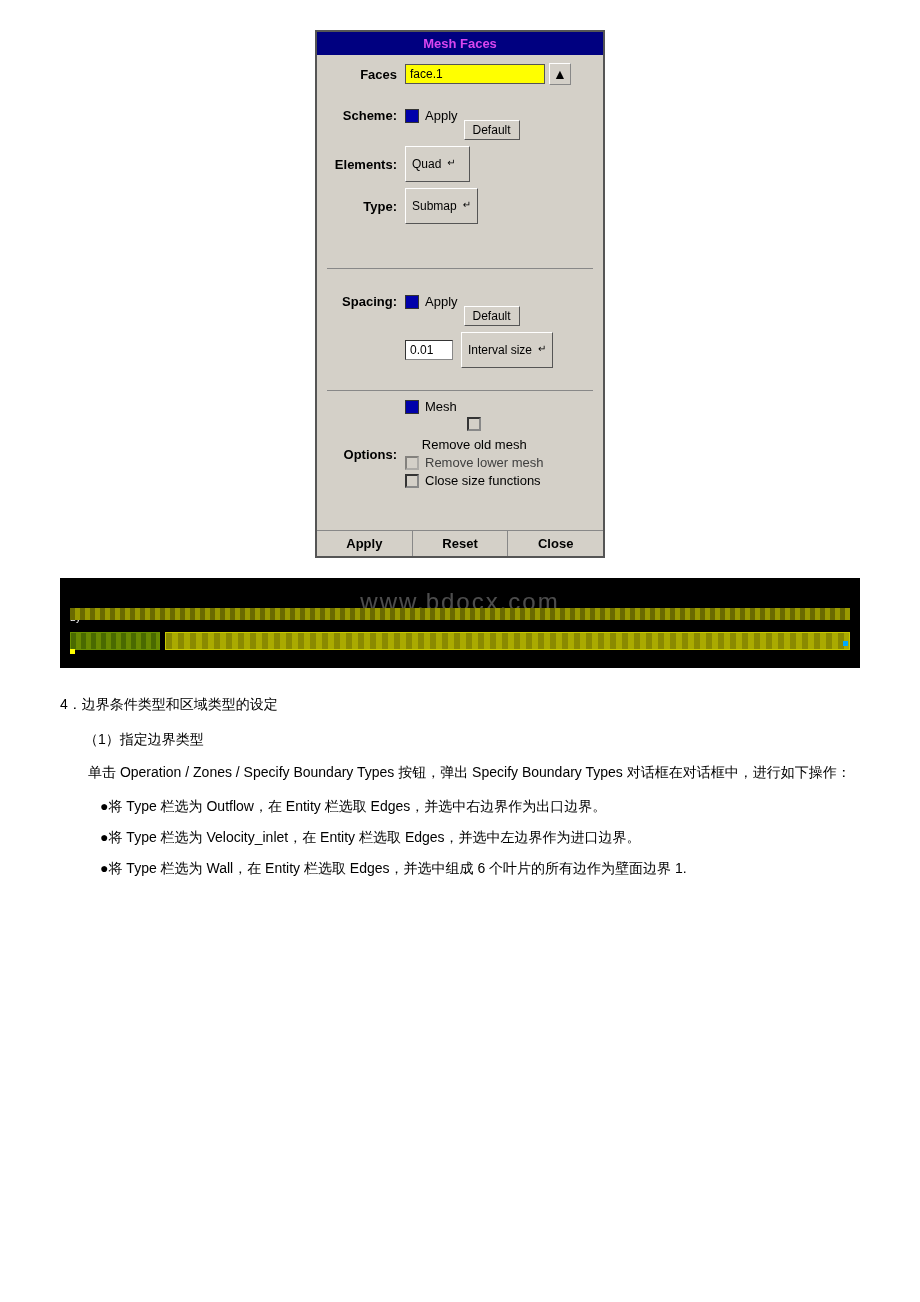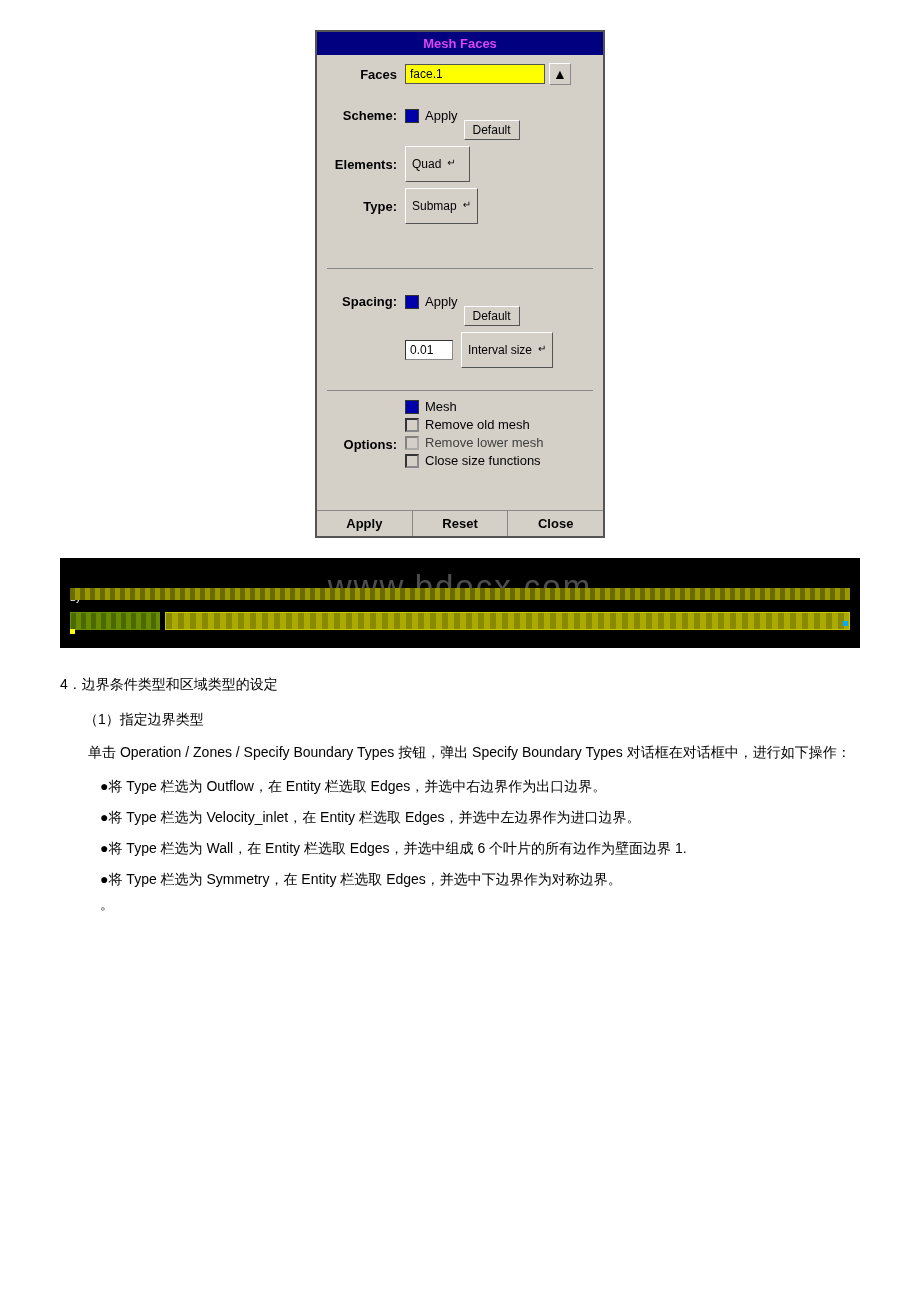--- a/index.html
+++ b/index.html
@@ -156,21 +156,21 @@
       background: #000;
       margin-bottom: 24px;
       position: relative;
       overflow: hidden;
       display: flex;
       align-items: center;
       justify-content: center;
     }
     .screenshot-watermark {
       color: rgba(255,255,255,0.3);
-      font-size: 33px;
+      font-size: 24px;
       font-family: Arial, sans-serif;
       letter-spacing: 2px;
       position: absolute;
       top: 10px;
       left: 50%;
       transform: translateX(-50%);
       white-space: nowrap;
       z-index: 2;
     }
     .screenshot-label {
@@ -273,21 +273,21 @@
       <div style="height: 8px;"></div>
       <div class="divider"></div>
 
       <div class="dialog-row">
         <div class="dialog-label">Options:</div>
         <div class="options-section">
           <div class="checkbox-row" style="margin-bottom:3px;">
             <div class="checkbox-flag"></div>
             <span>Mesh</span>
           </div>
-          <div class="checkbox-row" style="margin-bottom:3px;">
+          <div class="checkbox-row" style="margin-bottom:3px;flex-direction:column;">
             <div class="checkbox-empty"></div>
             <span>Remove old mesh</span>
           </div>
           <div class="checkbox-row" style="margin-bottom:3px; color:#aaa;">
             <div class="checkbox-empty" style="opacity:0.5;"></div>
             <span style="color:#404040;">Remove lower mesh</span>
           </div>
           <div class="checkbox-row">
             <div class="checkbox-empty"></div>
             <span>Close size functions</span>
@@ -333,18 +333,14 @@
   </div>
 
   <div class="bullet-item">
     <span>●将 Type 栏选为 Velocity_inlet，在 Entity 栏选取 Edges，并选中左边界作为进口边界。</span>
   </div>
 
   <div class="bullet-item">
     <span>●将 Type 栏选为 Wall，在 Entity 栏选取 Edges，并选中组成 6 个叶片的所有边作为壁面边界 1.</span>
   </div>
 
-  <div class="bullet-item">
-    <span>●将 Type 栏选为 Symmetry，在 Entity 栏选取 Edges，并选中下边界作为对称边界。</span>
-    <br>。
-  </div>
 
 </div>
 
 </body></html>

